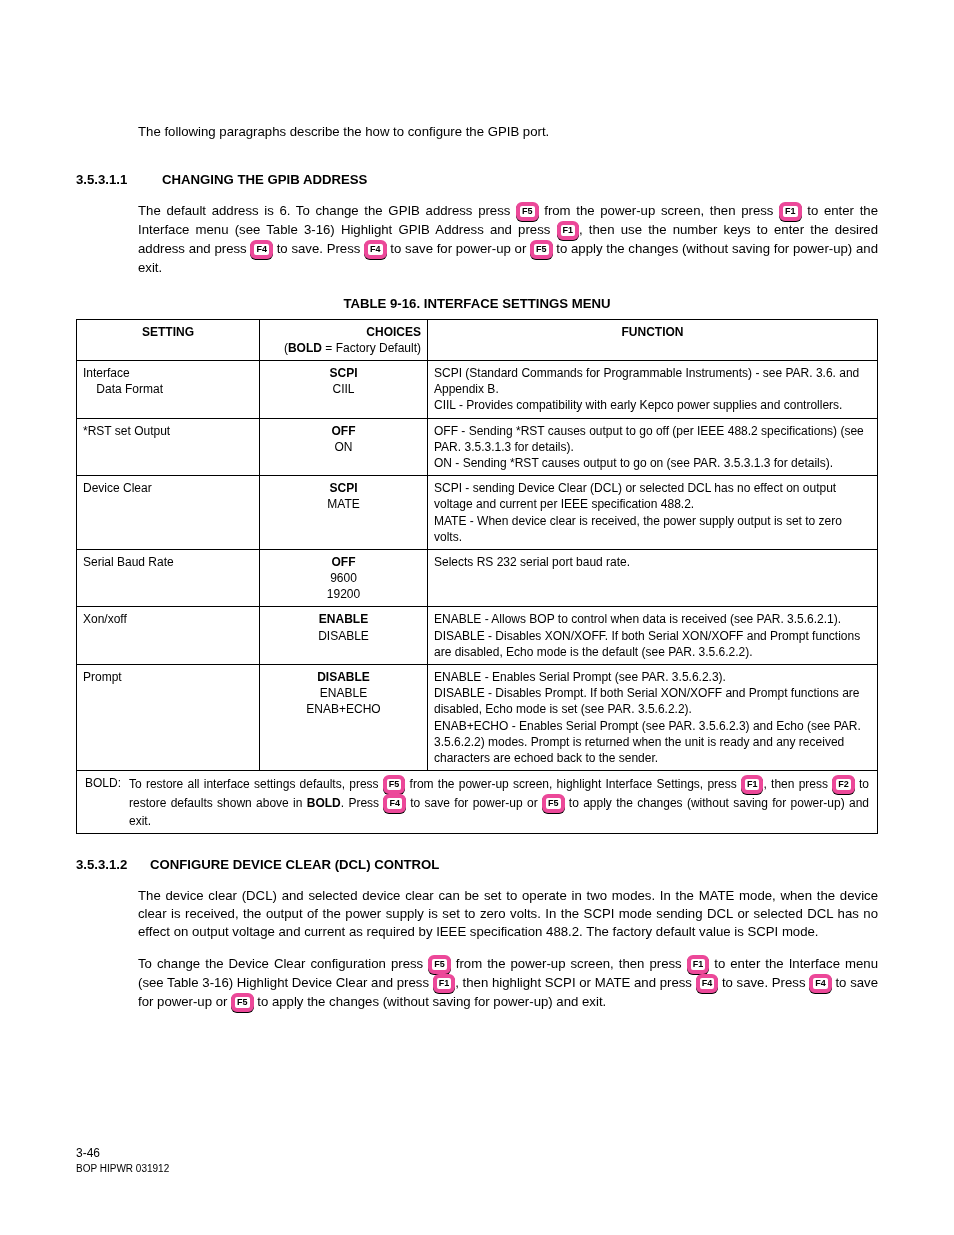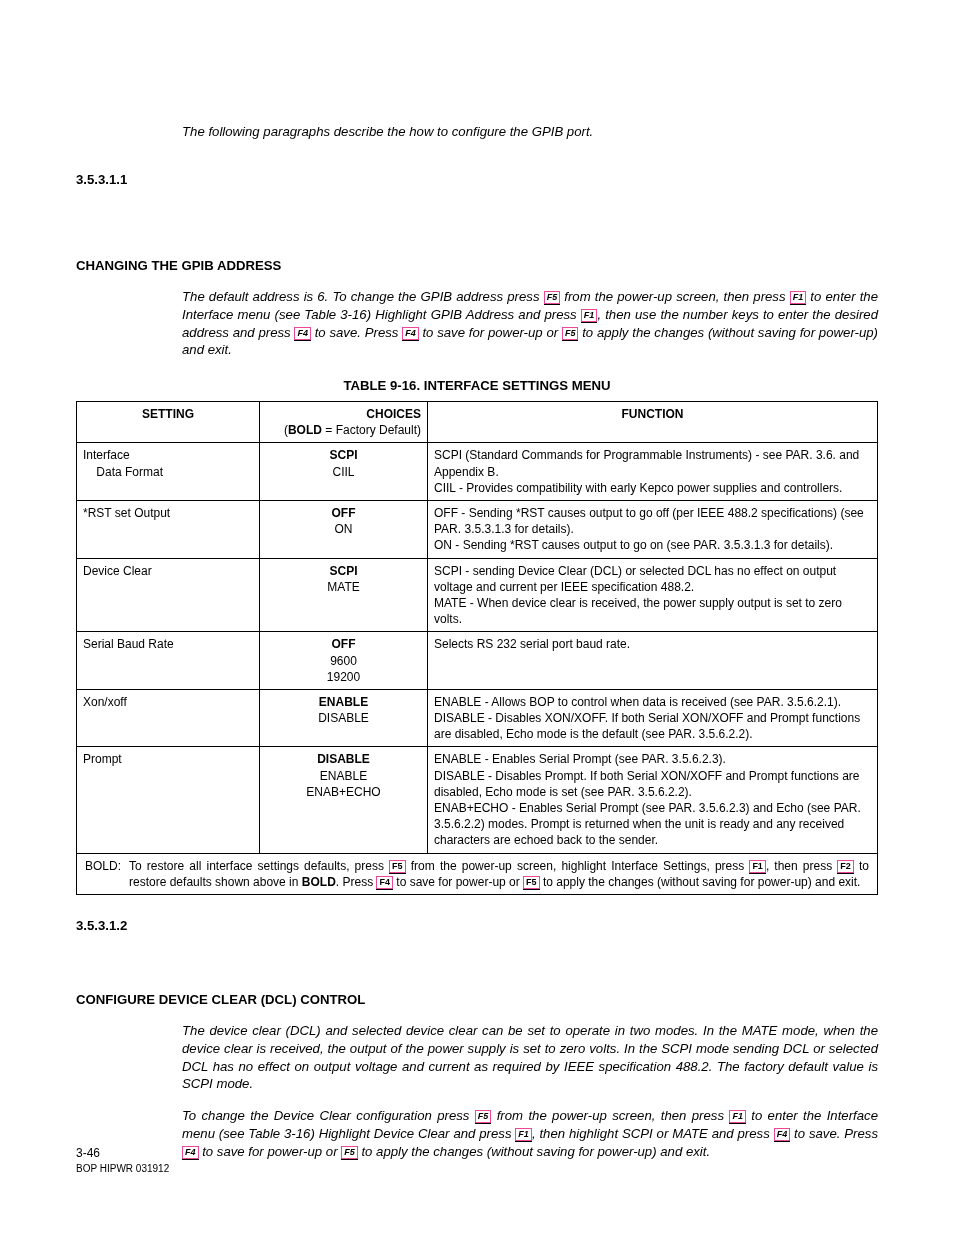--- a/index.html
+++ b/index.html
@@ -21,27 +21,25 @@
     display: flex;
     gap: 30px;
     font-weight: bold;
     margin: 0 0 10px 0;
   }
   .sub-heading {
     display: flex;
     gap: 20px;
     font-weight: bold;
     margin: 30px 0 10px 0;
-    flex-direction: column;
   }
   .num-col { flex: 0 0 66px; }
   .body-para {
-    margin-left: 106px;
+    margin-left: 62px;
     text-align: justify;
-    font-style: italic;
   }
   .body-para + .body-para { margin-top: 14px; }
   .table-caption {
     text-align: center;
     font-weight: bold;
     margin: 18px 0 6px 0;
   }
   table {
     border-collapse: collapse;
     width: 100%;
@@ -61,22 +59,22 @@
   }
   .col-setting { width: 170px; }
   .col-choices { width: 155px; text-align:right; }
   .col-function { }
   .choices-cell { text-align: center; }
   .note-row td {
     padding: 4px 8px;
   }
   .key {
     display: inline-block;
-    border: 1px solid #ec4899;
-    border-radius: 0;
+    border: 4px solid #ec4899;
+    border-radius: 6px;
     font-size: 9px;
     font-weight: bold;
     padding: 0 2px;
     line-height: 11px;
     vertical-align: 1px;
     background: #fff;
     position: relative;
     box-shadow: 0 1px 0 #000;
   }
   .footer {

